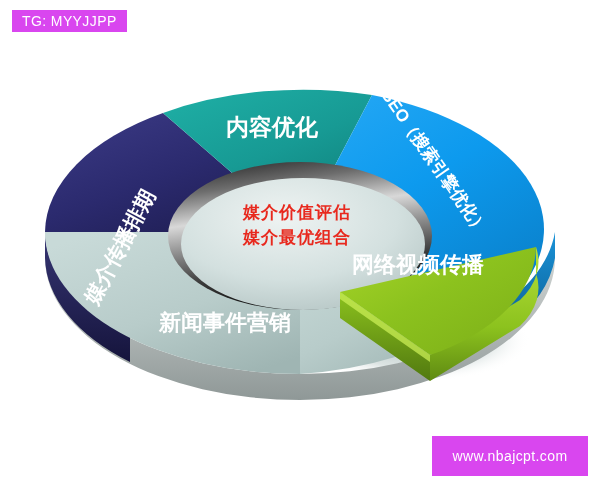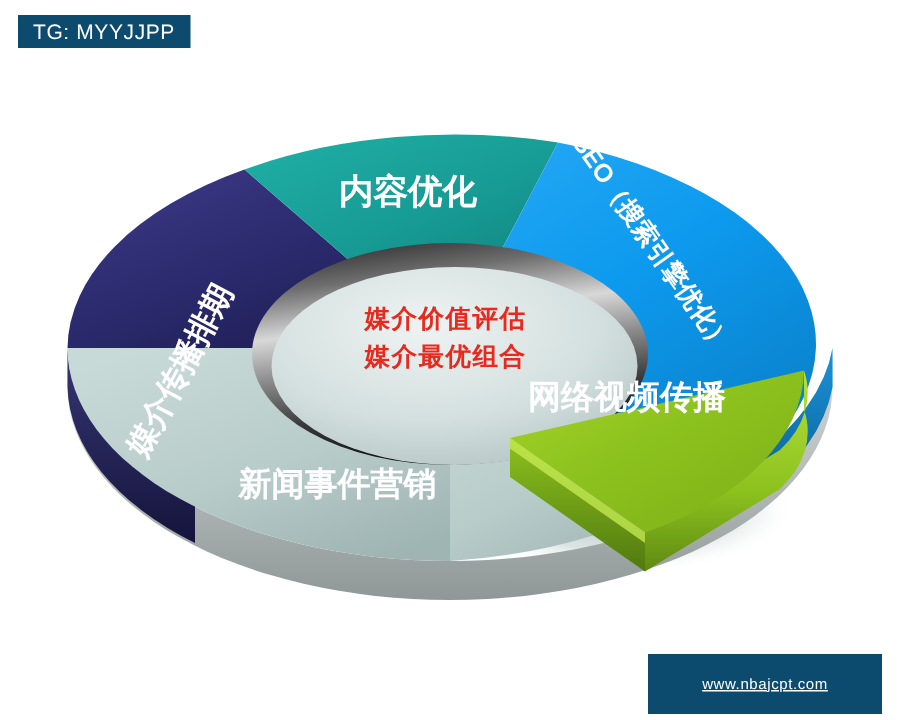--- a/index.html
+++ b/index.html
@@ -18,21 +18,21 @@
   #stage {
     position: absolute;
     left: 0; top: 0;
     width: 600px;
     height: 480px;
   }
 
   
   .watermark {
     position: absolute;
-    background: #0c4a6e;
+    background: #d946ef;
     color: #ffffff;
     font-family: "Liberation Sans", "DejaVu Sans", sans-serif;
     letter-spacing: 0.4px;
     display: flex;
     align-items: center;
     justify-content: center;
     white-space: nowrap;
     user-select: none;
   }
   #watermark-top {
@@ -40,22 +40,21 @@
     top: 10px;
     height: 22px;
     padding: 0 10px;
     font-size: 14px;
   }
   #watermark-bottom {
     left: 432px;
     top: 436px;
     width: 156px;
     height: 40px;
-    font-size: 10px;
-    text-decoration: underline;
+    font-size: 14px;
   }
 
   
   #chart-svg {
     position: absolute;
     left: 0;
     top: 0;
     width: 600px;
     height: 480px;
     display: block;

